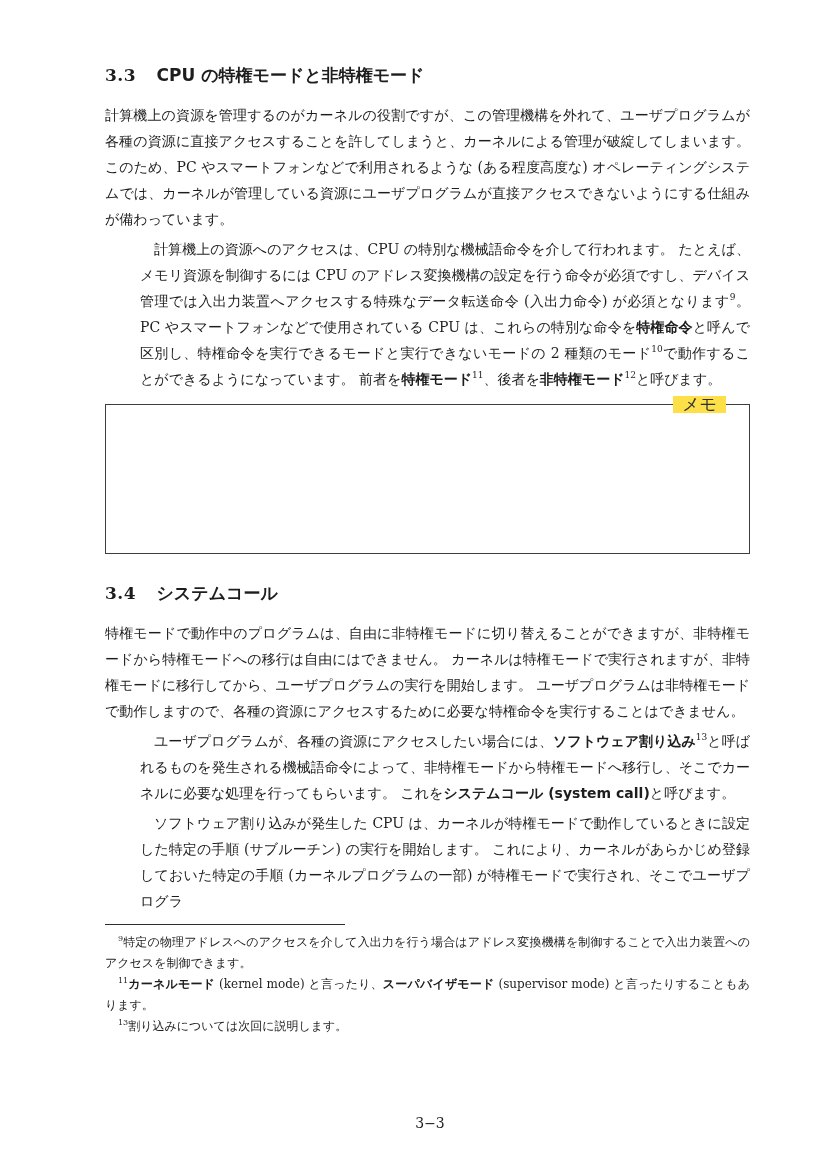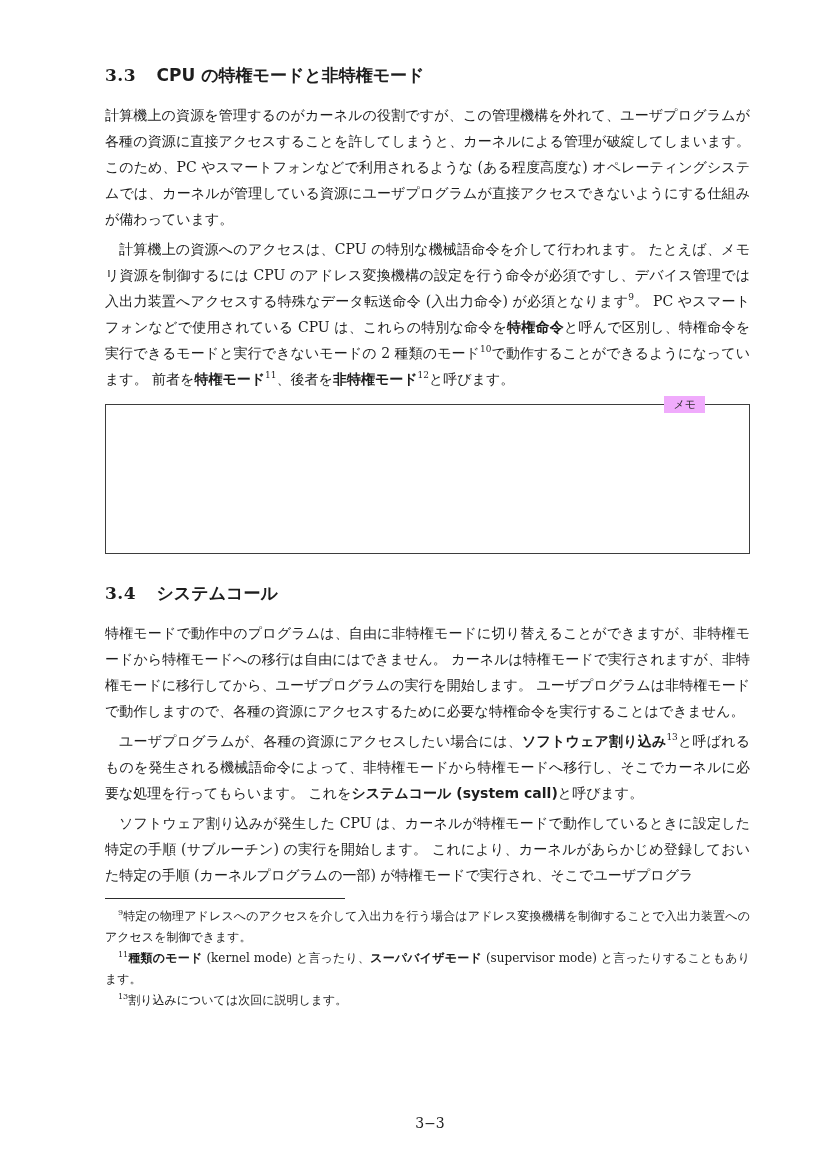--- a/index.html
+++ b/index.html
@@ -16,34 +16,34 @@
     font-family: "DejaVu Serif", "Liberation Serif", serif;
   }
   .sec-num { margin-right: 1.2em; letter-spacing: 0.5px; }
   .sec-title { font-family: "DejaVu Sans", "Liberation Sans", sans-serif; }
 
   .para {
     margin: 0; font-size: 14px; line-height: 26px;
     text-align: justify; text-justify: inter-ideograph;
   }
   .para + .para { margin-top: 4px; }
-  .indent { text-indent: 14px; }
+  .indent { text-indent: 14px; margin-left: 35px; }
 
   .jb { font-weight: bold; font-family: "DejaVu Sans", "Liberation Sans", sans-serif; }
   sup { font-size: 9px; line-height: 0; vertical-align: super; }
 
   .memo {
     position: relative; height: 148px;
     border: 1.5px solid #3d3d3d;
     margin: 12px 0 28px 0;
   }
   .memo-label {
-    position: absolute; top: -9px; right: 44px;
-    background: #f0abfc; padding: 0 9px;
-    font-size: 11px; color: #2e2e2e; line-height: 17px;
+    position: absolute; top: -9px; right: 23px;
+    background: #fde047; padding: 0 9px;
+    font-size: 17px; color: #2e2e2e; line-height: 17px;
   }
 
   .sec-2 { margin-top: 28px; }
 
   .fnrule {
     width: 240px; border: none; border-top: 1.4px solid #2c2c2c;
     margin: 10px 0 7px 0;
   }
   .fn {
     margin: 0; font-size: 12px; line-height: 21px;
@@ -76,18 +76,18 @@
     <span class="sec-num">3.4</span><span class="sec-title">システムコール</span>
   </h2>
 
   <p class="para"><span>特権モードで動作中のプログラムは、自由に非特権モードに切り替えることができますが、非特権モードから特権モードへの移行は自由にはできません。 カーネルは特権モードで実行されますが、非特権モードに移行してから、ユーザプログラムの実行を開始します。 ユーザプログラムは非特権モードで動作しますので、各種の資源にアクセスするために必要な特権命令を実行することはできません。</span></p>
   <p class="para indent"><span>ユーザプログラムが、各種の資源にアクセスしたい場合には、</span><span class="jb">ソフトウェア割り込み</span><sup>13</sup><span>と呼ばれるものを発生される機械語命令によって、非特権モードから特権モードへ移行し、そこでカーネルに必要な処理を行ってもらいます。 これを</span><span class="jb">システムコール (system call)</span><span>と呼びます。</span></p>
   <p class="para indent"><span>ソフトウェア割り込みが発生した CPU は、カーネルが特権モードで動作しているときに設定した特定の手順 (サブルーチン) の実行を開始します。 これにより、カーネルがあらかじめ登録しておいた特定の手順 (カーネルプログラムの一部) が特権モードで実行され、そこでユーザプログラ</span></p>
 
   <hr class="fnrule">
 
   <div class="fn"><sup>9</sup><span>特定の物理アドレスへのアクセスを介して入出力を行う場合はアドレス変換機構を制御することで入出力装置へのアクセスを制御できます。</span></div>
-  <div class="fn"><sup>11</sup><span class="jb">種類のモード</span><span> (kernel mode) と言ったり、</span><span class="jb">スーパバイザモード</span><span> (supervisor mode) と言ったりすることもあります。</span></div>
+  <div class="fn"><sup>11</sup><span class="jb">カーネルモード</span><span> (kernel mode) と言ったり、</span><span class="jb">スーパバイザモード</span><span> (supervisor mode) と言ったりすることもあります。</span></div>
   <div class="fn"><sup>13</sup><span>割り込みについては次回に説明します。</span></div>
 
 </div>
 
 <div class="pageno">3−3</div>
 
 </body></html>

